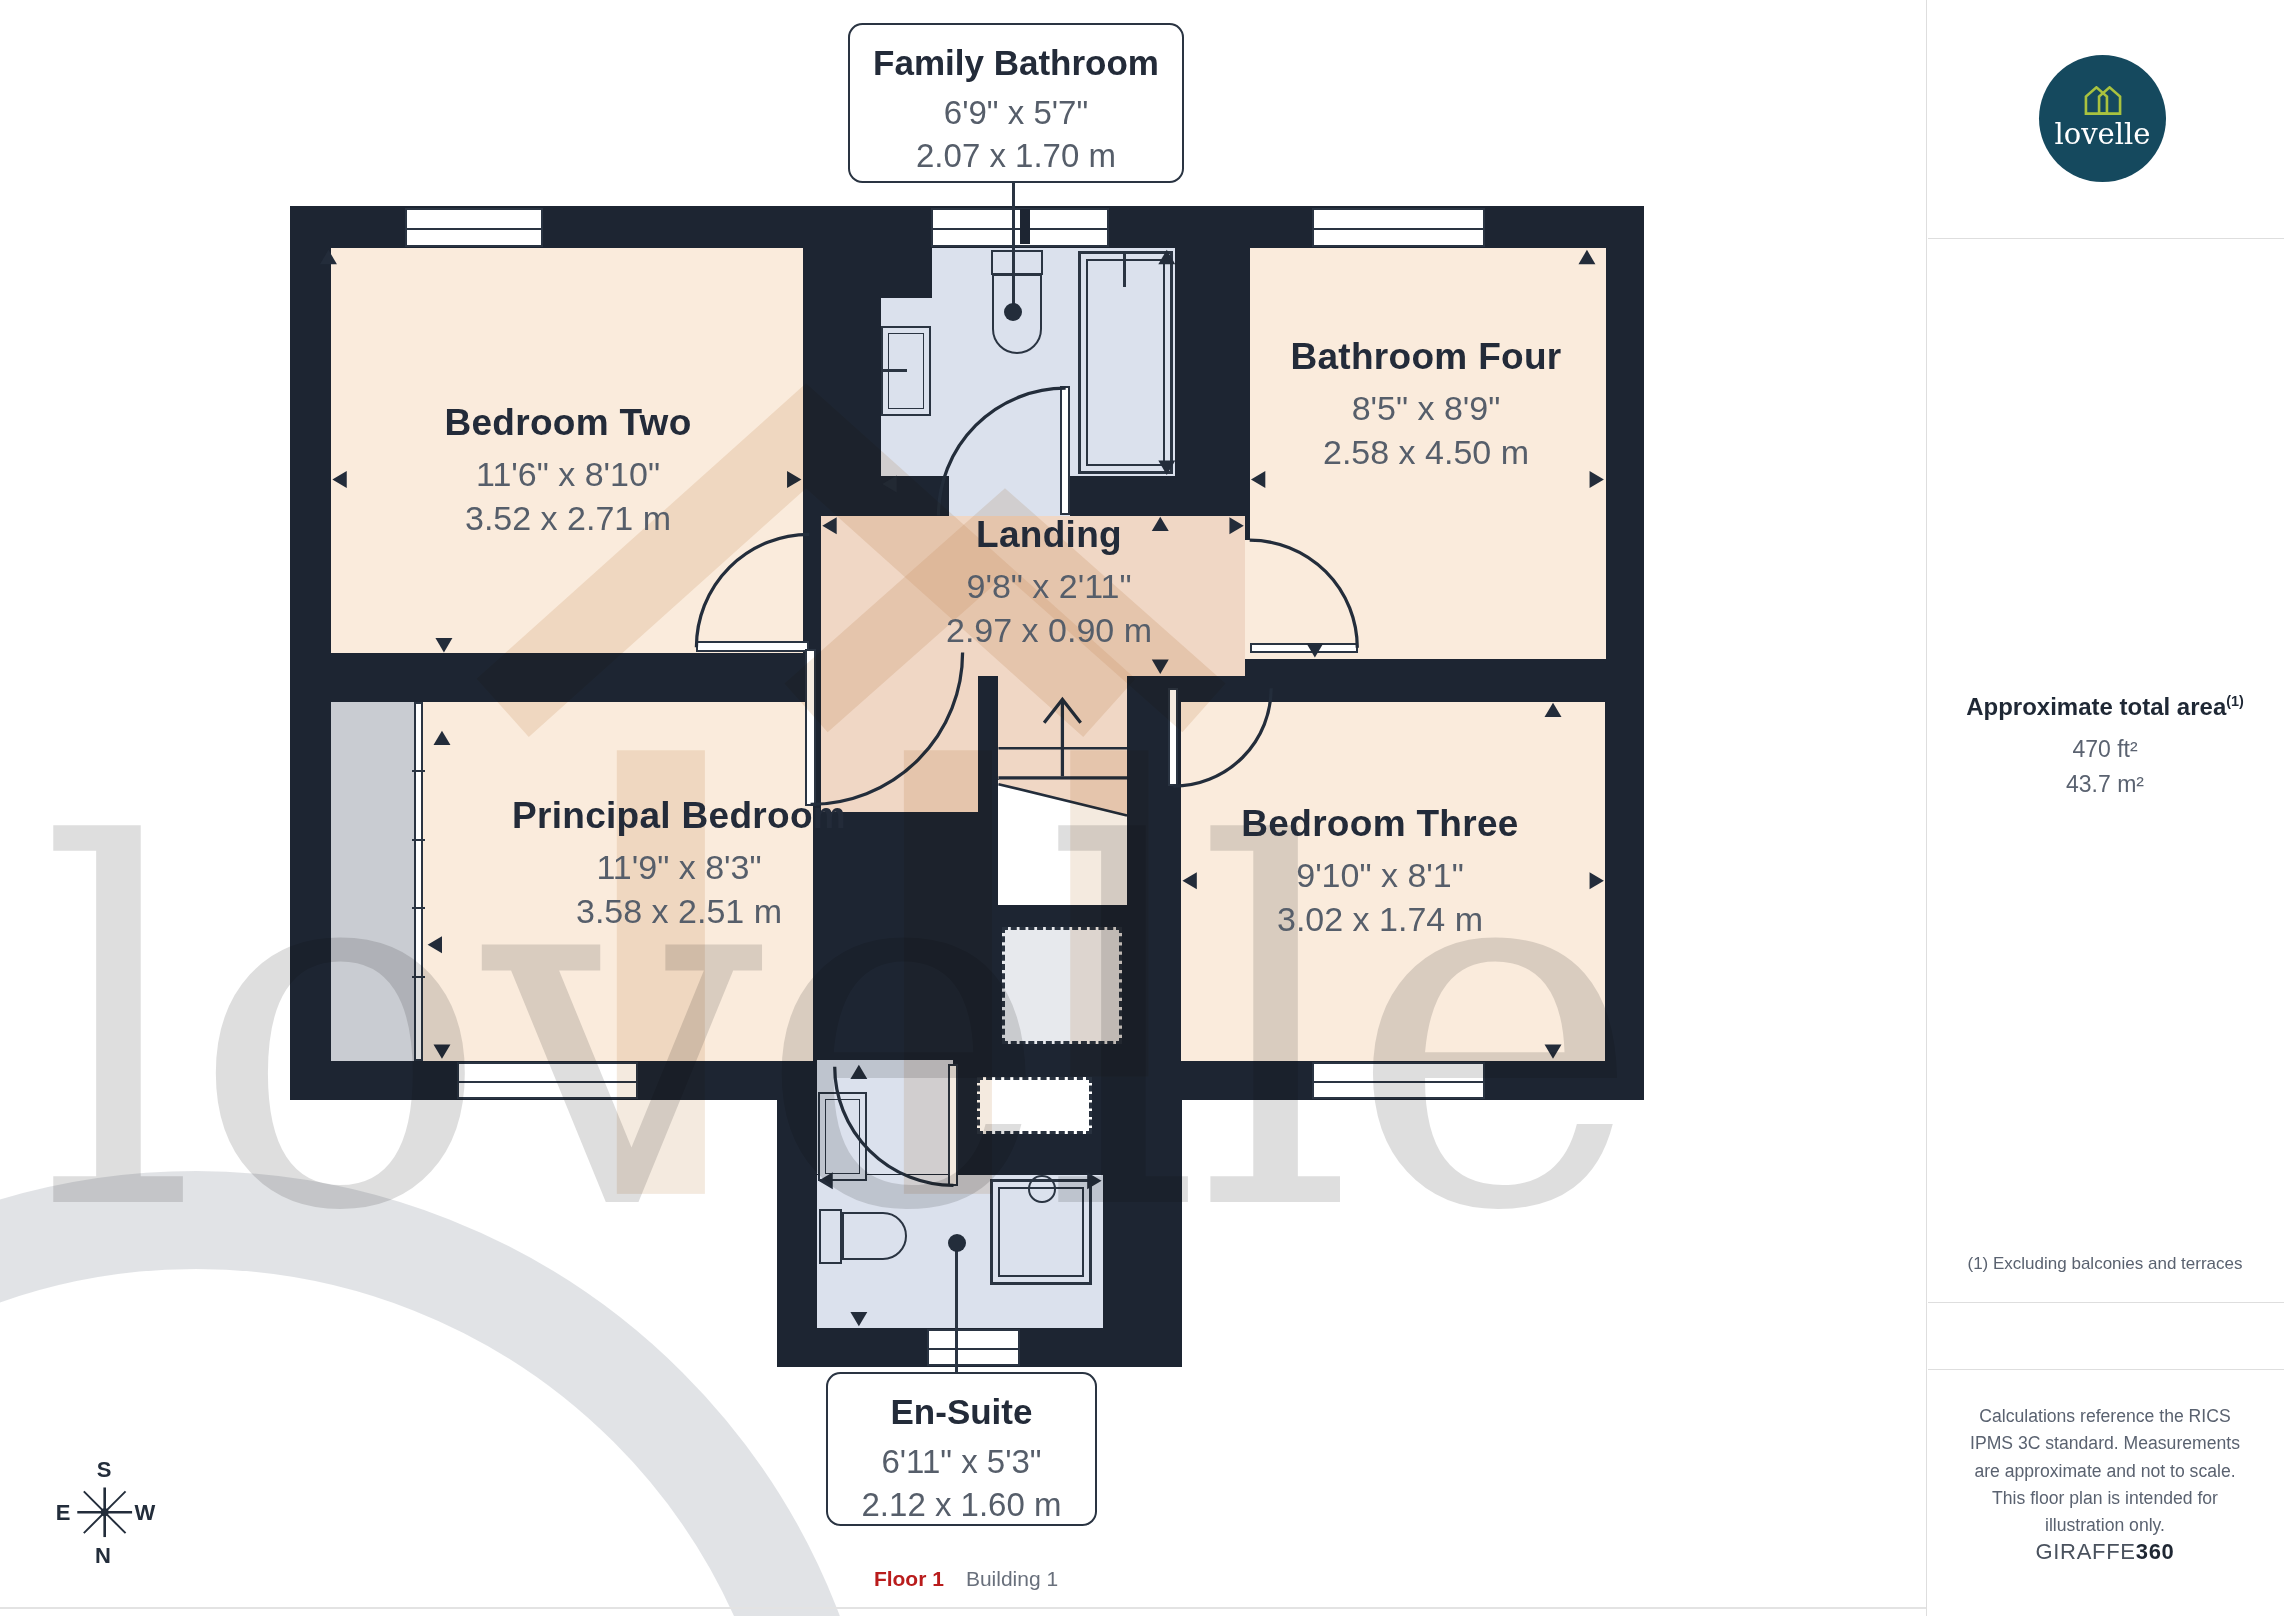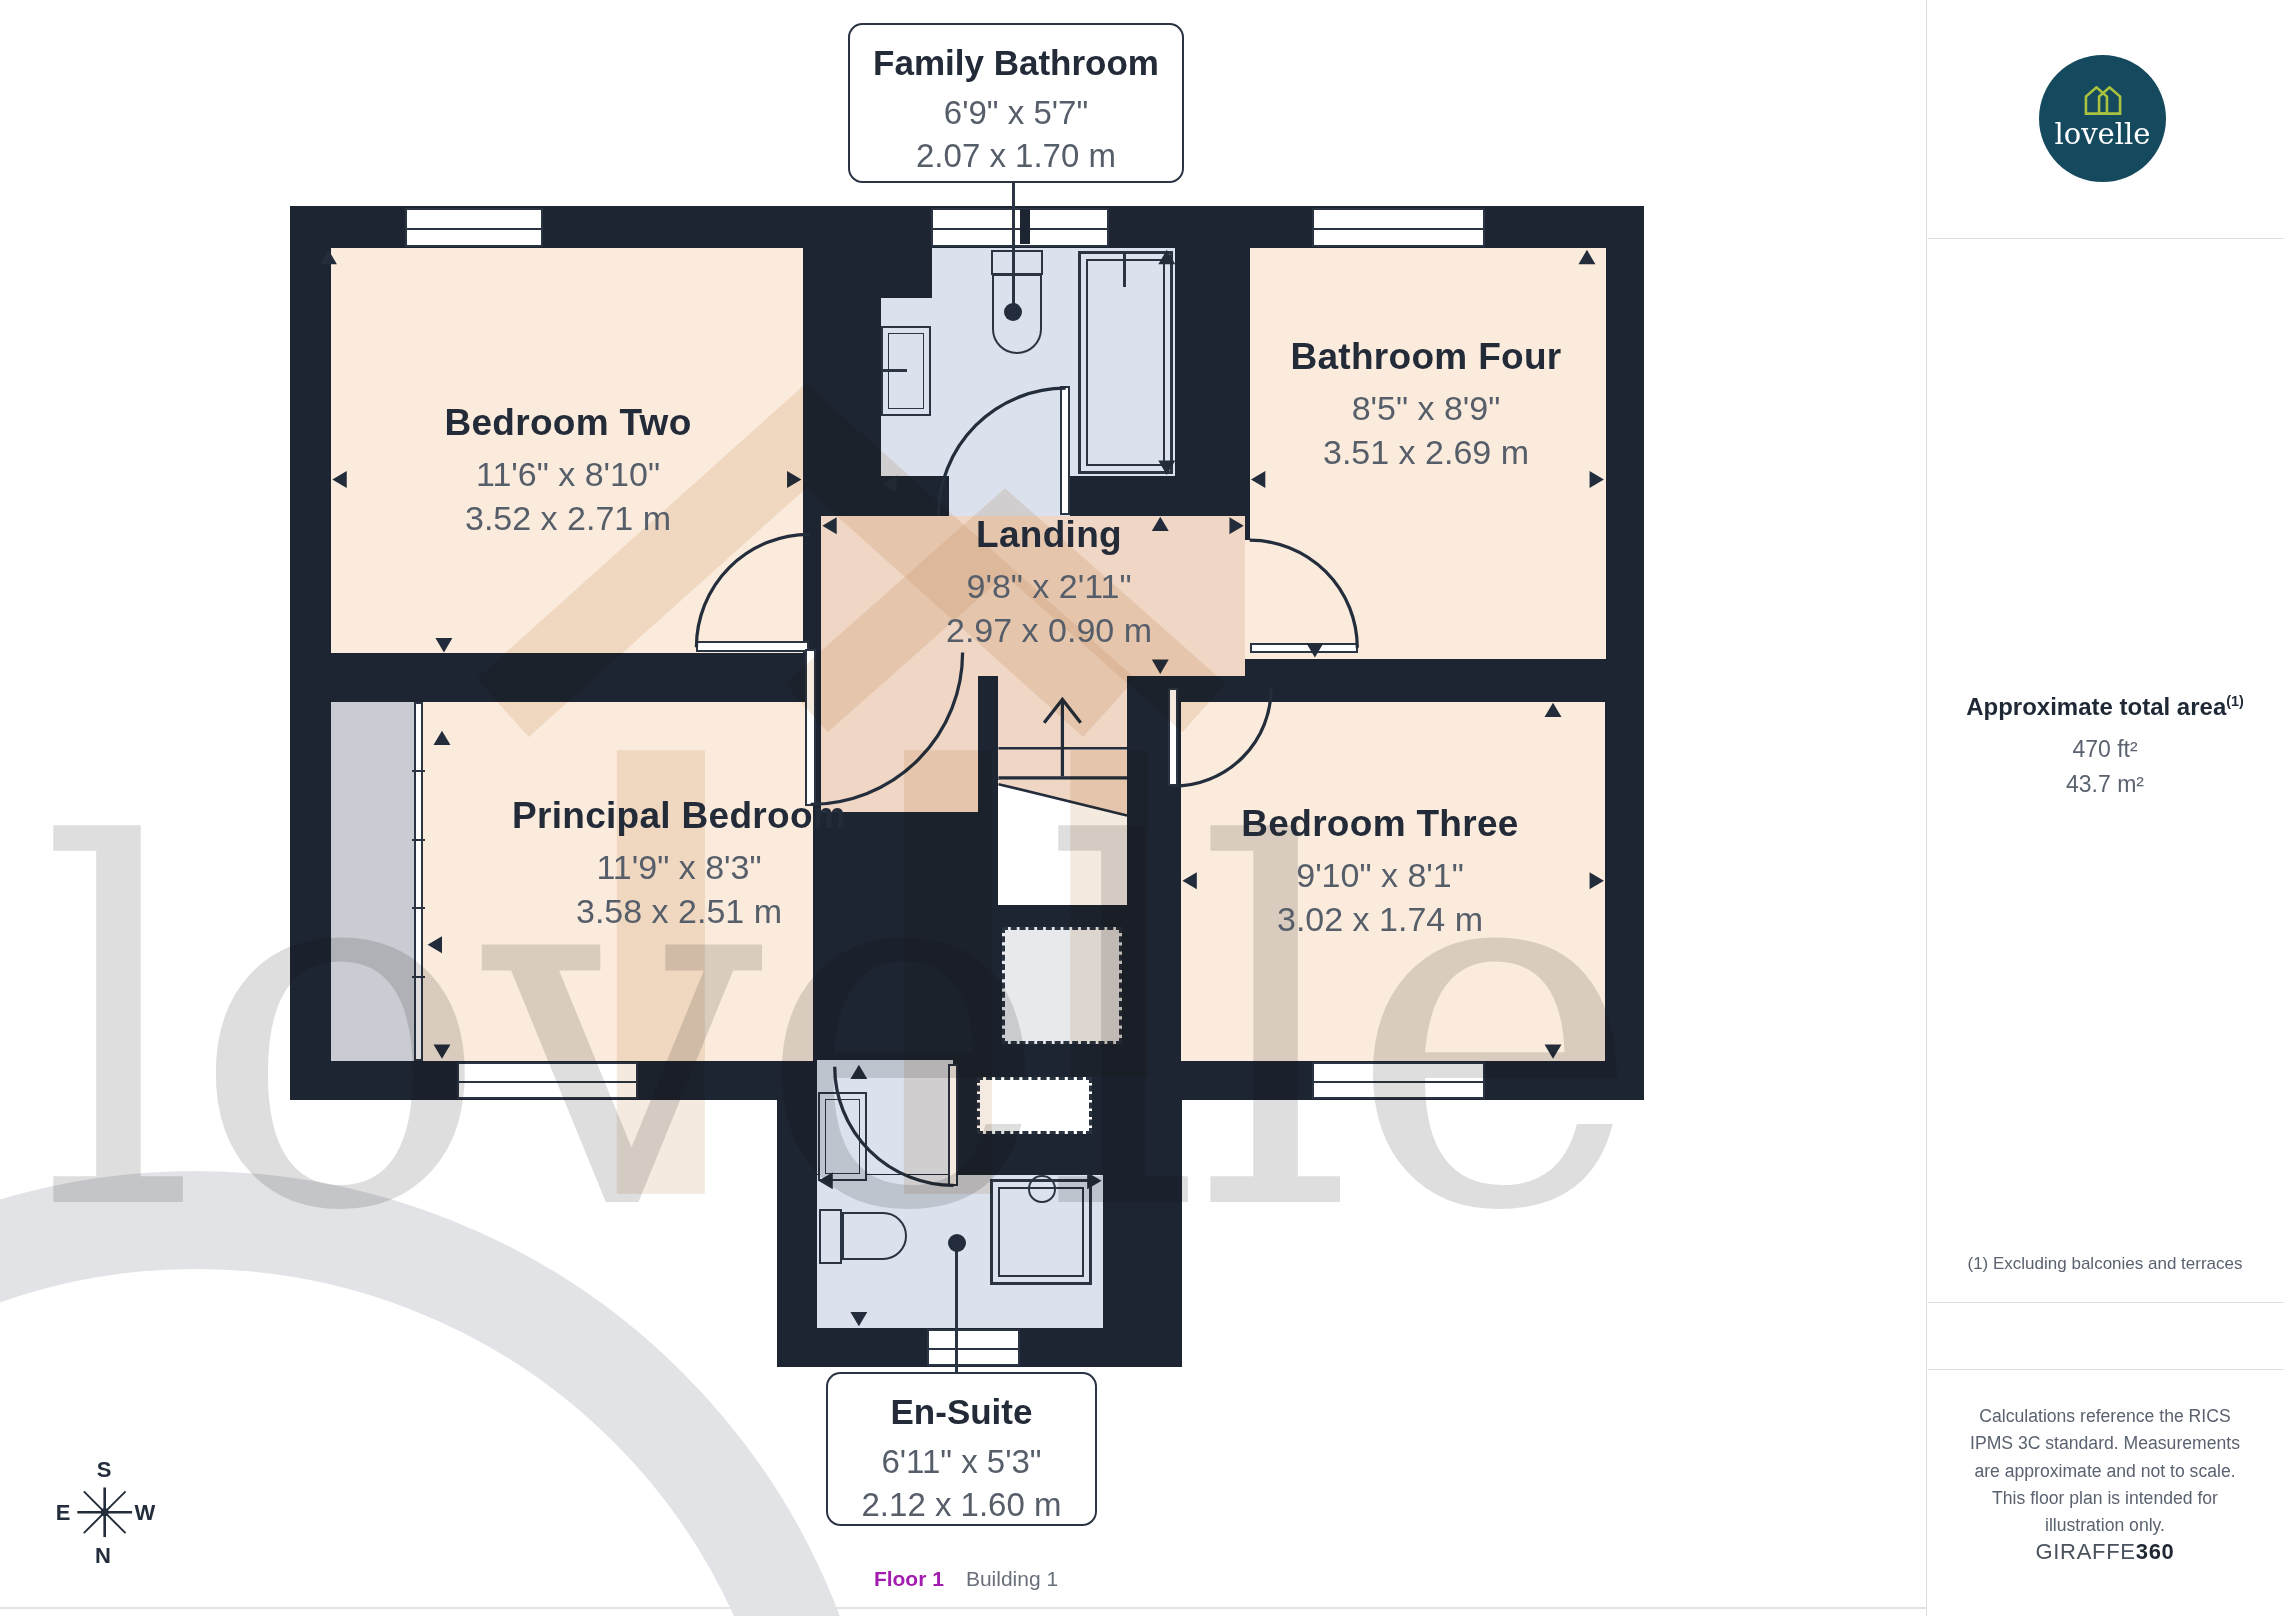--- a/index.html
+++ b/index.html
@@ -126,21 +126,21 @@
   .area-ft{left:2105px;top:736px;font-size:23px;color:#5A6270;}
   .area-m{left:2105px;top:771px;font-size:23px;color:#5A6270;}
   .footnote{left:2105px;top:1254px;font-size:17px;color:#5A6270;white-space:nowrap;}
   .disclaimer{left:2105px;top:1403px;width:287px;font-size:17.6px;color:#5A6270;line-height:1.55;}
   .giraffe{left:2105px;top:1539px;font-size:22px;letter-spacing:0.7px;white-space:nowrap;}
   .giraffe .g1{color:#4A525E;}
   .giraffe .g2{color:#1F2733;font-weight:bold;}
 
   
   .footer{left:966px;top:1567px;z-index:10;transform:translateX(-50%);white-space:nowrap;}
-  .footer .f1{font-size:21px;font-weight:bold;color:#a21caf;margin-right:22px;}
+  .footer .f1{font-size:21px;font-weight:bold;color:#b91c1c;margin-right:22px;}
   .footer .f2{font-size:21px;color:#69707C;}
   .bottom-rule{left:0;top:1607px;width:1926px;height:2px;background:#E3E3E3;z-index:9;}
 </style>
 </head>
 <body>
 
 <div class="page">
 
   <svg class="wm-svg" width="2284" height="1616" viewBox="0 0 3500 2477">
     <path d="M 770 1085 L 1235 668 L 1700 1085" stroke="#D9B38C" stroke-width="120" fill="none" opacity="0.28"></path>
@@ -287,21 +287,21 @@
   <div class="abs dot dot-ens"></div>
 
   <div class="abs room-label lbl-bed2">
     <div class="t">Bedroom Two</div>
     <div class="d">11'6" x 8'10"</div>
     <div class="d">3.52 x 2.71 m</div>
   </div>
   <div class="abs room-label lbl-bed4">
     <div class="t">Bathroom Four</div>
     <div class="d">8'5" x 8'9"</div>
-    <div class="d">3.51 x 2.69 m</div>
+    <div class="d">2.58 x 4.50 m</div>
   </div>
   <div class="abs room-label lbl-landing">
     <div class="t">Landing</div>
     <div class="d">9'8" x 2'11"</div>
     <div class="d">2.97 x 0.90 m</div>
   </div>
   <div class="abs room-label lbl-principal">
     <div class="t">Principal Bedroom</div>
     <div class="d">11'9" x 8'3"</div>
     <div class="d">3.58 x 2.51 m</div>

